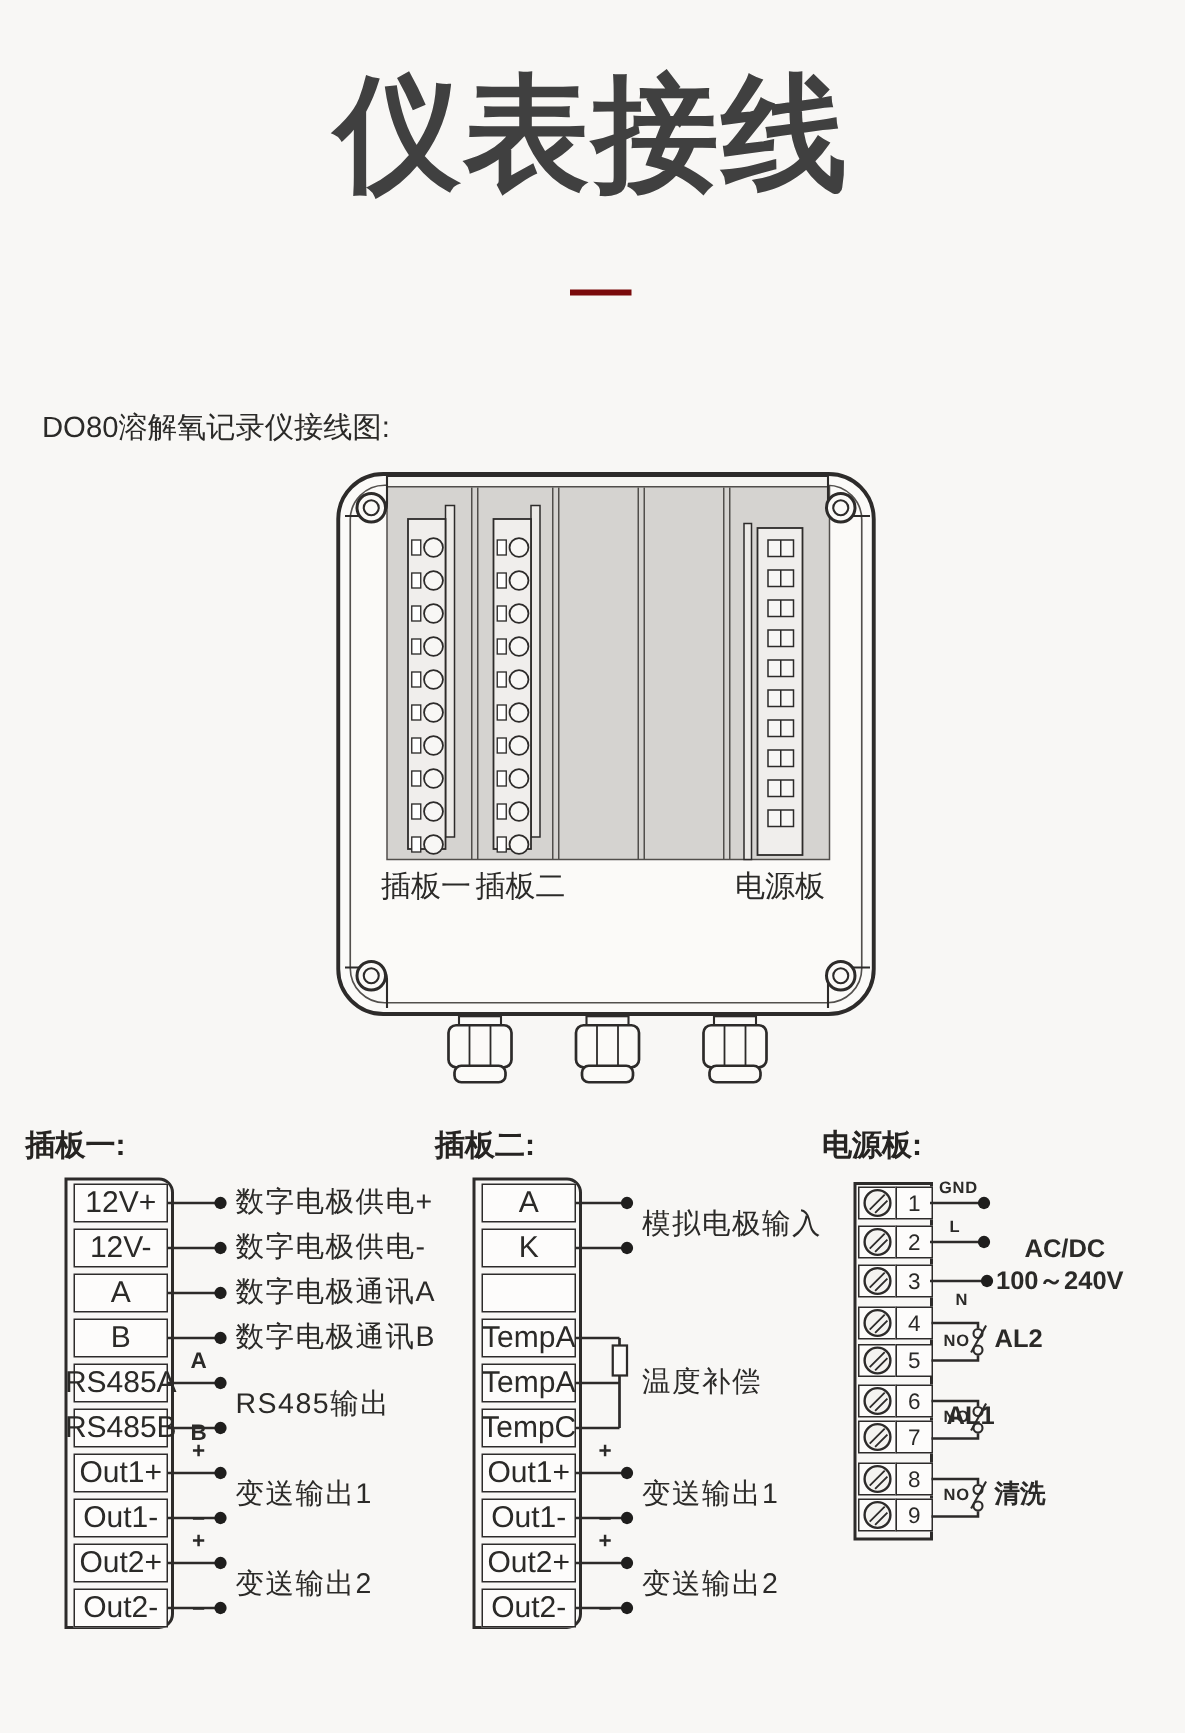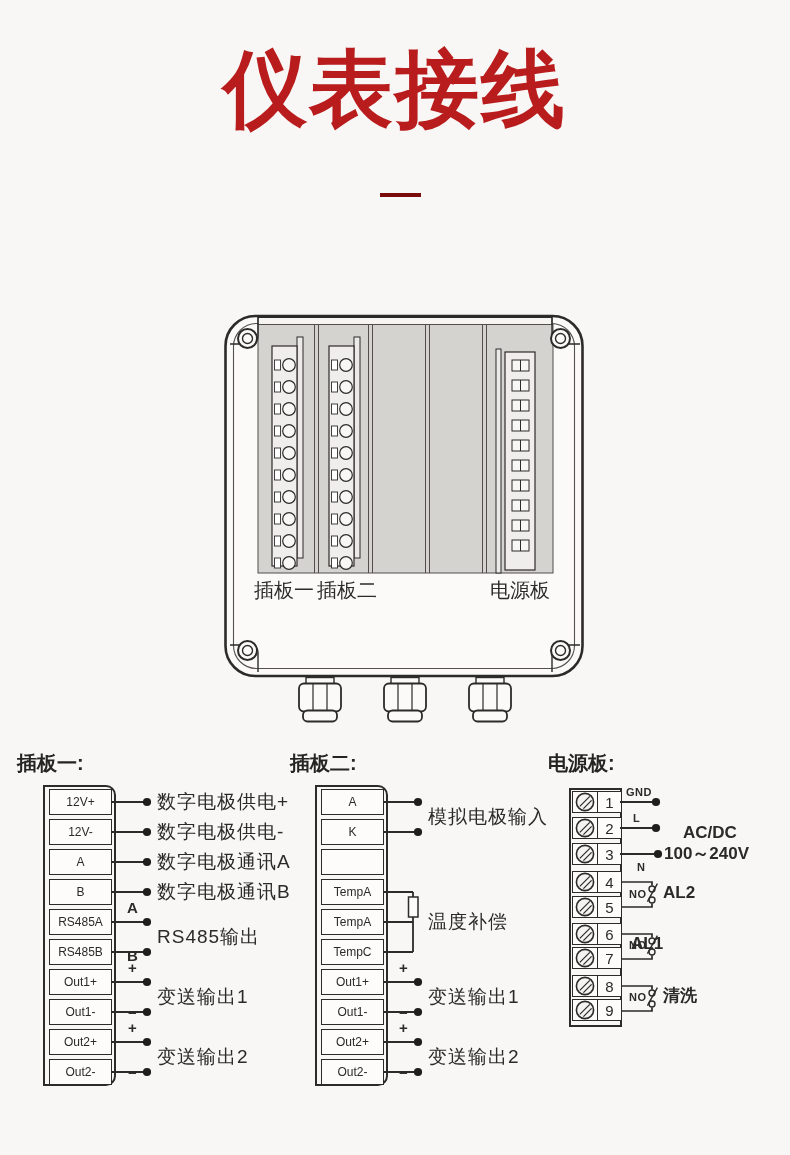--- a/index.html
+++ b/index.html
@@ -1,43 +1,44 @@
 <!DOCTYPE html>
 <html><head>
 <meta charset="utf-8">
 <style>
   html,body{margin:0;padding:0;background:#f8f7f5;}
   .page{position:relative;width:790px;height:1155px;background:#f8f7f5;
         font-family:"Liberation Sans","DejaVu Sans",sans-serif;color:#2b2a28;overflow:hidden;}
   .abs{position:absolute;}
   .title{left:0;top:44px;width:790px;text-align:center;font-size:84px;line-height:90px;
-         font-weight:900;color:#b91c1c;letter-spacing:2px;}
+         font-weight:900;color:#404040;letter-spacing:2px;}
   .title-dash{left:380px;top:193px;width:41px;height:4px;background:#7a0b0b;}
   .subtitle{left:28px;top:271px;font-size:19.5px;font-weight:500;color:#2b2a28;}
   .sec-header{font-size:20px;font-weight:700;color:#262422;white-space:nowrap;}
   .blk{border:2px solid #2d2b2a;border-radius:0 10px 10px 0;box-sizing:border-box;}
   .pblk{border:2px solid #2d2b2a;box-sizing:border-box;}
   .cell{width:63px;height:26px;border:1.6px solid #2d2b2a;box-sizing:border-box;background:#fdfcfb;
-        display:flex;align-items:center;justify-content:center;font-size:12px;font-weight:500;}
+        display:flex;align-items:center;justify-content:center;font-size:20px;font-weight:500;}
   .pbox{height:22px;border:1.6px solid #2d2b2a;box-sizing:border-box;background:#fdfcfb;}
   .pnum{display:flex;align-items:center;justify-content:center;font-size:15px;font-weight:500;}
   .wlabel{font-size:19px;line-height:22px;font-weight:500;letter-spacing:1px;white-space:nowrap;}
   .mark{font-size:15px;line-height:16px;font-weight:700;}
   .ptxt-s{font-size:11px;line-height:16px;font-weight:700;letter-spacing:.5px;}
   .ptxt-m{font-size:17px;line-height:18px;font-weight:600;white-space:nowrap;}
   .note{left:38px;top:1100px;font-size:19px;font-weight:600;color:#2b2a28;white-space:nowrap;}
   svg{display:block;}
 </style>
 </head>
 <body>
 
 <div class="page">
 
   <div class="abs title">仪表接线</div>
   <div class="abs title-dash"></div>
+  <div class="abs subtitle">DO80溶解氧记录仪接线图:</div>
 
   <svg class="abs" style="left:223px;top:313px" width="364" height="412" viewBox="0 0 364 412">
     <g fill="none" stroke="#2d2b2a">
 
       <rect x="2.5" y="3" width="357" height="360" rx="30" fill="#fbfaf8" stroke-width="2.6"></rect>
       <rect x="10.5" y="10.5" width="341" height="345" rx="23" stroke="#53504d" stroke-width="1.1"></rect>
 
       <rect x="35" y="4.5" width="294" height="7" fill="#f6f5f2" stroke-width="1"></rect>
 
       <rect x="35" y="11.5" width="295" height="248.5" fill="#d5d3d0" stroke="#514e4b" stroke-width="1"></rect>

